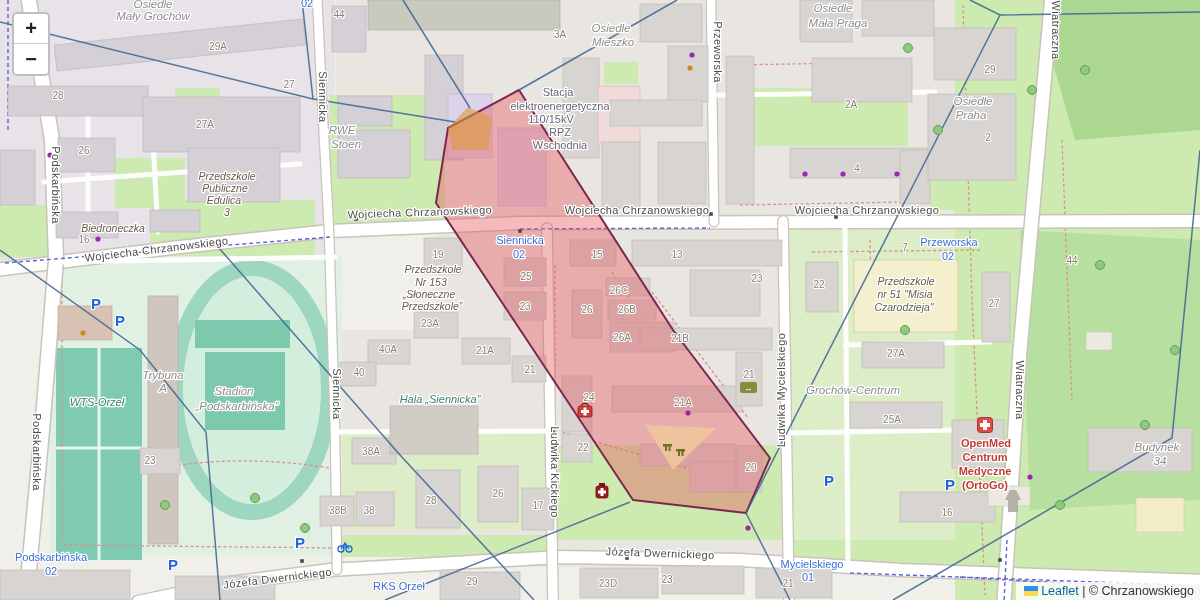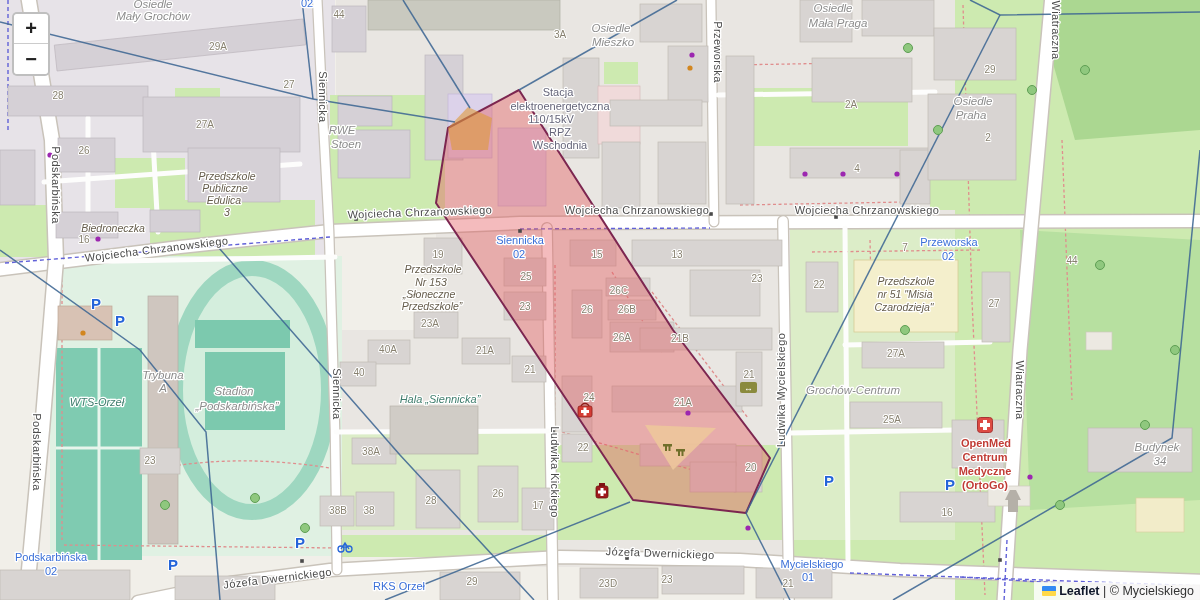--- a/index.html
+++ b/index.html
@@ -39,21 +39,21 @@
   .zoomctl{position:absolute;top:12px;left:12px;width:34px;background:#fff;
            border:2px solid rgba(0,0,0,.25);border-radius:5px;z-index:10;}
   .zoomctl button{display:block;width:100%;height:30px;border:none;background:#fff;
            font:bold 20px "Liberation Sans",sans-serif;color:#222;cursor:pointer;padding:0;}
   .zoomctl button:first-child{border-bottom:1px solid #ccc;border-radius:4px 4px 0 0;}
   .zoomctl button:last-child{border-radius:0 0 4px 4px;}
 
   
   .attrib{position:absolute;right:0;bottom:0;background:rgba(255,255,255,.82);
           padding:2px 6px 2px 8px;font-size:12.5px;color:#333;z-index:10;white-space:nowrap;}
-  .attrib a{color:#0f172a;text-decoration:none;font-weight:bold;}
+  .attrib a{color:#0369a1;text-decoration:none;}
   .flag{display:inline-block;width:14px;height:10px;margin-right:3px;vertical-align:-1px;
         background:linear-gradient(#338af3 50%,#ffd948 50%);border-radius:1px;}
 </style>
 </head>
 <body>
 
 <div class="map">
 <svg width="1200" height="600" viewBox="0 0 1200 600">
 
   <rect x="0" y="0" width="1200" height="600" fill="#f1efe9"></rect>
@@ -458,15 +458,15 @@
 </svg>
 
 <div class="zoomctl">
   <button>+</button>
   <button>−</button>
 </div>
 
 <div class="attrib">
   <span class="flag"></span><a href="#">Leaflet</a>
   <span>|</span>
-  <span>© Mycielskiego</span>
+  <span>© Chrzanowskiego</span>
 </div>
 </div>
 
 </body></html>

